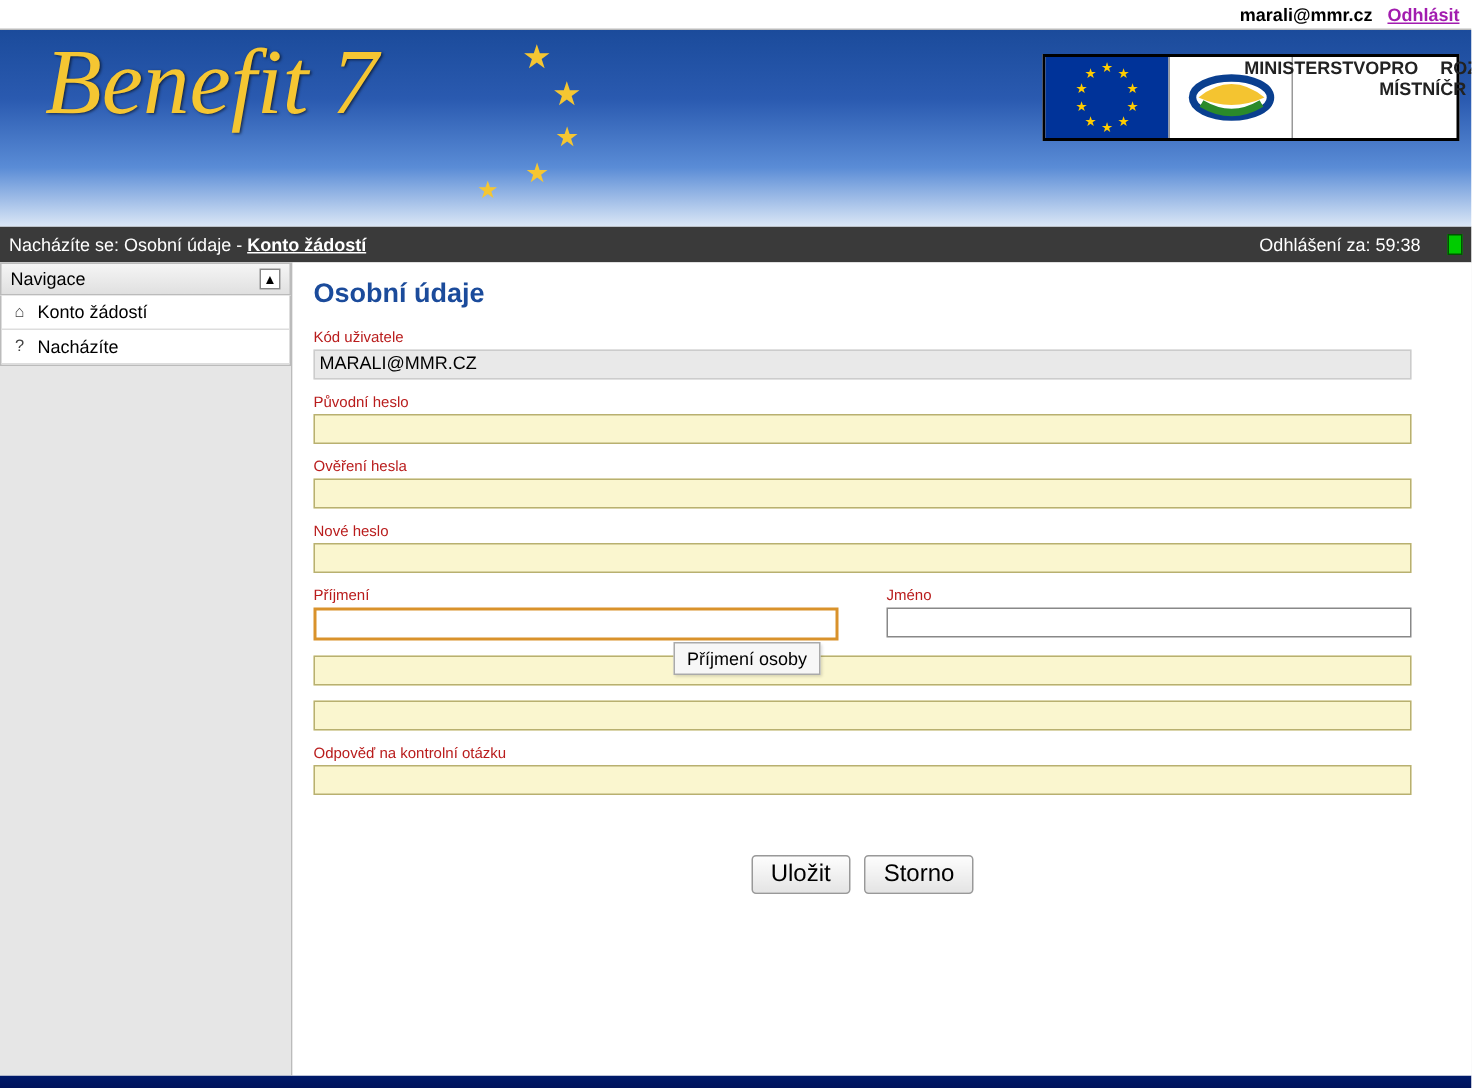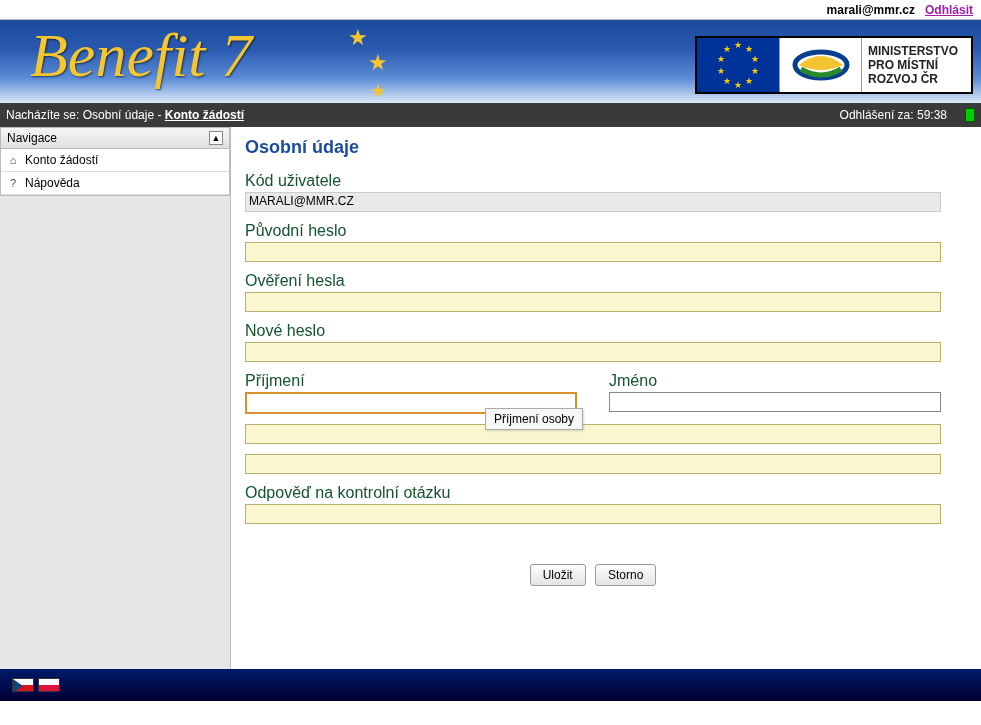--- a/index.html
+++ b/index.html
@@ -4,63 +4,63 @@
 <style>
 * { box-sizing: border-box; margin: 0; padding: 0; }
 body { font-family: Arial, sans-serif; font-size: 12px; background: #fff; width: 981px; }
 
 
 .top-bar { display: flex; justify-content: flex-end; align-items: center; padding: 2px 8px; background: #fff; border-bottom: 1px solid #bbb; height: 20px; font-weight: bold; }
 .top-bar .user { margin-right: 10px; }
 .top-bar .logout { color: #a21caf; text-decoration: underline; cursor: pointer; }
 
 
-.banner { position: relative; height: 83px; background: linear-gradient(to bottom, #1b4b9b 0%, #2a5ab0 35%, #5a8cd6 70%, #dbe7f6 100%); overflow: hidden; }
+.banner { position: relative; height: 131px; background: linear-gradient(to bottom, #1b4b9b 0%, #2a5ab0 35%, #5a8cd6 70%, #dbe7f6 100%); overflow: hidden; }
 .brand { position: absolute; left: 30px; top: 0px; font-family: "Brush Script MT", cursive; font-size: 62px; color: #f5c632; font-style: italic; text-shadow: 1px 1px 2px rgba(0,0,0,0.6); }
 .star { position: absolute; color: #f5c632; font-size: 22px; }
 .logos { position: absolute; right: 8px; top: 16px; display: flex; align-items: stretch; border: 2px solid #000; background: #fff; height: 58px; }
 .logo-eu { width: 82px; background: #003399; display: flex; align-items: center; justify-content: center; }
 .eu-circle { width: 46px; height: 46px; border-radius: 50%; position: relative; }
 .eu-circle span { position: absolute; color: #ffcc00; font-size: 9px; }
 .logo-mmr-swirl { width: 82px; display:flex; align-items:center; justify-content:center; border-left:1px solid #999; }
 .logo-mmr-swirl svg { width: 60px; height: 40px; }
-.logo-mmr-text { width: 110px; border-left: 1px solid #999; display:flex; flex-direction:column; justify-content:center; padding-left:6px; font-weight:bold; font-size:12px; line-height:14px; color:#222; }
+.logo-mmr-text { width: 110px; border-left: 1px solid #999; display:flex; justify-content:center; padding-left:6px; font-weight:bold; font-size:12px; line-height:14px; color:#222; }
 
 
 .breadcrumb-bar { background: #3a3a3a; color: #fff; height: 24px; display:flex; align-items:center; justify-content:space-between; padding: 0 6px; font-size:12px; }
 .breadcrumb-bar a { color: #fff; text-decoration: underline; font-weight: bold; }
 .session { display:flex; align-items:center; gap:18px; }
 .session .indicator { width:10px; height:14px; background:#0c0; border:1px solid #050; }
 
 
 .body-area { display:flex; min-height: 542px; background:#e6e6e6; }
-.sidebar { width: 231px; background:#e6e6e6; border-right:1px solid #bbb; }
+.sidebar { width: 195px; background:#e6e6e6; border-right:1px solid #bbb; }
 .nav-header { background: linear-gradient(#f5f5f5,#e0e0e0); border:1px solid #bbb; padding:3px 6px; display:flex; justify-content:space-between; align-items:center; font-weight:normal; }
 .nav-header .collapse { width:14px; height:14px; border:1px solid #888; background:#fff; display:flex; align-items:center; justify-content:center; font-size:9px; cursor:pointer; }
 .nav-list { background:#fff; border:1px solid #bbb; border-top:none; }
 .nav-item { display:flex; align-items:center; gap:6px; padding:4px 6px; border-bottom:1px solid #ddd; cursor:pointer; }
 .nav-item .nicon { width:12px; text-align:center; color:#444; font-size:11px; }
 
 .content { flex:1; background:#fff; padding: 10px 40px 20px 14px; }
 h1.page-title { color:#1b4b9b; font-size:18px; margin-bottom:14px; font-weight:bold; }
 
 .form-row { margin-bottom: 10px; }
-.form-label { font-size:16px; color:#14532d; margin-bottom:2px; display:block; }
+.form-label { font-size:10px; color:#b91c1c; margin-bottom:2px; display:block; }
 .field { width: 100%; height: 20px; border:1px solid #b8b070; background:#faf6cf; padding:1px 3px; font-size:12px; }
 .field.readonly { background:#e9e9e9; border:1px solid #ccc; }
 .field.white { background:#fff; border:1px solid #888; }
 .field.active { background:#fff; border:2px solid #d9922b; height:22px; }
 
 .two-col { display:flex; gap:32px; position:relative; }
 .two-col .col { flex:1; }
 
 .tooltip { position:absolute; top:36px; left:240px; background:#f7f7f7; border:1px solid #aaa; padding:3px 8px; font-size:12px; white-space:nowrap; box-shadow:1px 1px 2px rgba(0,0,0,0.15); z-index:10; }
 
 .buttons { text-align:center; margin-top:40px; }
-.btn { display:inline-block; background:linear-gradient(#fdfdfd,#e4e4e4); border:1px solid #999; border-radius:3px; padding:3px 12px; font-size:12px; cursor:pointer; margin: 0 3px; }
+.btn { display:inline-block; background:linear-gradient(#fdfdfd,#e4e4e4); border:1px solid #999; border-radius:3px; padding:3px 12px; font-size:16px; cursor:pointer; margin: 0 3px; }
 
 
 .footer { background:#000050; background: linear-gradient(#001a6a,#000033); height:32px; display:flex; align-items:center; padding-left:12px; gap:4px; }
 .flag { width:22px; height:14px; border:1px solid #333; cursor:pointer; }
 .flag-cz { background: linear-gradient(to bottom, #fff 50%, #d7141a 50%); position:relative; }
 .flag-cz::before { content:""; position:absolute; left:0; top:0; border-top:7px solid transparent; border-bottom:7px solid transparent; border-left:10px solid #11457e; }
 .flag-pl { background: linear-gradient(to bottom, #fff 50%, #dc143c 50%); }
 </style>
 </head>
 <body>
@@ -123,21 +123,21 @@
       <span>Navigace</span>
       <span class="collapse">▲</span>
     </div>
     <div class="nav-list">
       <div class="nav-item">
         <span class="nicon">⌂</span>
         <span>Konto žádostí</span>
       </div>
       <div class="nav-item">
         <span class="nicon">?</span>
-        <span>Nápověda</span>
+        <span>Nacházíte</span>
       </div>
     </div>
   </div>
 
   <div class="content">
     <h1 class="page-title">Osobní údaje</h1>
 
     <div class="form-row">
       <label class="form-label">Kód uživatele</label>
       <div class="field readonly">MARALI@MMR.CZ</div>

